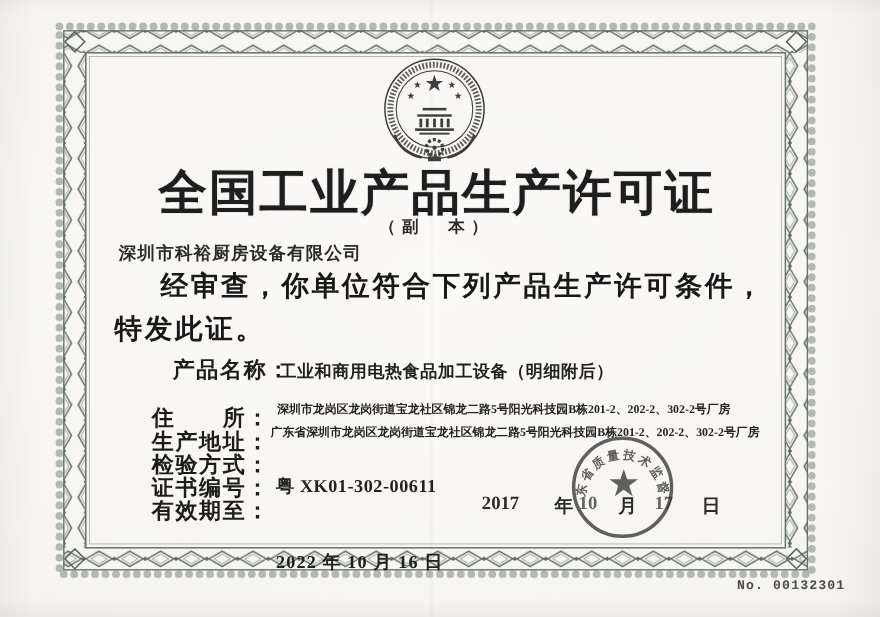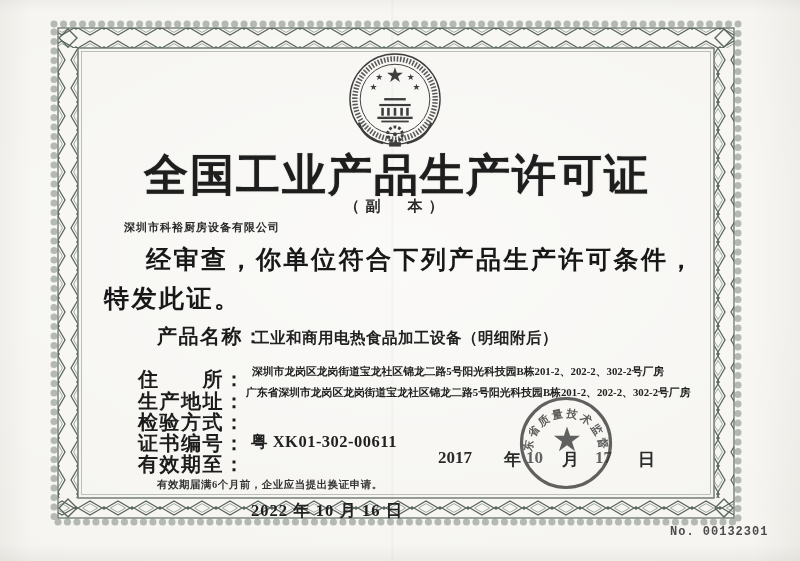--- a/index.html
+++ b/index.html
@@ -33,21 +33,21 @@
     text-align: center;
     font-size: 44px; font-weight: bold; letter-spacing: 2px;
     color: #1e1e1e;
     text-shadow: 0 0 1px rgba(30,30,30,0.55);
   }
   .subtitle {
     left: 57px; top: 197px; width: 680px;
     text-align: center;
     font-size: 15px; letter-spacing: 6px; color: #2a2a2a;
   }
-  .company { left: 124px; top: 220px; font-size: 11px; letter-spacing: 1px; color: #2b2b2b; }
+  .company { left: 108px; top: 220px; font-size: 16px; letter-spacing: 1px; color: #2b2b2b; }
   .stmt1 { left: 146px; top: 243px; font-size: 25px; font-weight: bold; letter-spacing: 2.5px; color: #181818; }
   .stmt2 { left: 104px; top: 282px; font-size: 25px; font-weight: bold; letter-spacing: 2.5px; color: #181818; }
   .flabel { font-size: 20px; font-weight: bold; letter-spacing: 1.5px; color: #1c1c1c; }
   .fvalue { color: #212121; }
   .lbl-product { left: 157px; top: 323px; }
   .val-product { left: 254px; top: 328px; font-size: 15.5px; font-weight: bold; letter-spacing: 0.5px; }
   .lbl-address { left: 138px; top: 366px; }
   .val-address { left: 252px; top: 365px; font-size: 10.8px; font-weight: bold; }
   .lbl-prodsite { left: 138px; top: 388px; }
   .val-prodsite { left: 246px; top: 386px; font-size: 10.8px; font-weight: bold; }
@@ -169,21 +169,20 @@
   <div class="abs flabel lbl-valid">有效期至：</div>
   <div class="abs fvalue val-valid">2022 年 10 月 16 日</div>
 
   <span class="abs issue iss-year">2017</span>
   <span class="abs issue iss-yunit">年</span>
   <span class="abs issue iss-month">10</span>
   <span class="abs issue iss-munit">月</span>
   <span class="abs issue iss-day">17</span>
   <span class="abs issue iss-dunit">日</span>
 
-  <div class="abs note">有效期届满6个月前，企业应当提出换证申请。</div>
   <div class="abs serial">No. 00132301</div>
 
   <svg class="stamp-svg" width="96" height="96" viewBox="0 0 96 96" aria-hidden="true">
     <defs>
       <path id="stampArc" d="M 14.5 62 A 34 34 0 1 1 81.5 62" fill="none"></path>
     </defs>
     <circle cx="48" cy="48" r="44.5" fill="none" stroke="#2e2e2e" stroke-width="3.2" opacity="0.85"></circle>
     <text font-size="11" font-weight="bold" fill="#2e2e2e" opacity="0.88" letter-spacing="2.5">
       <textPath href="#stampArc" startOffset="50%" text-anchor="middle">广东省质量技术监督局</textPath>
     </text>

